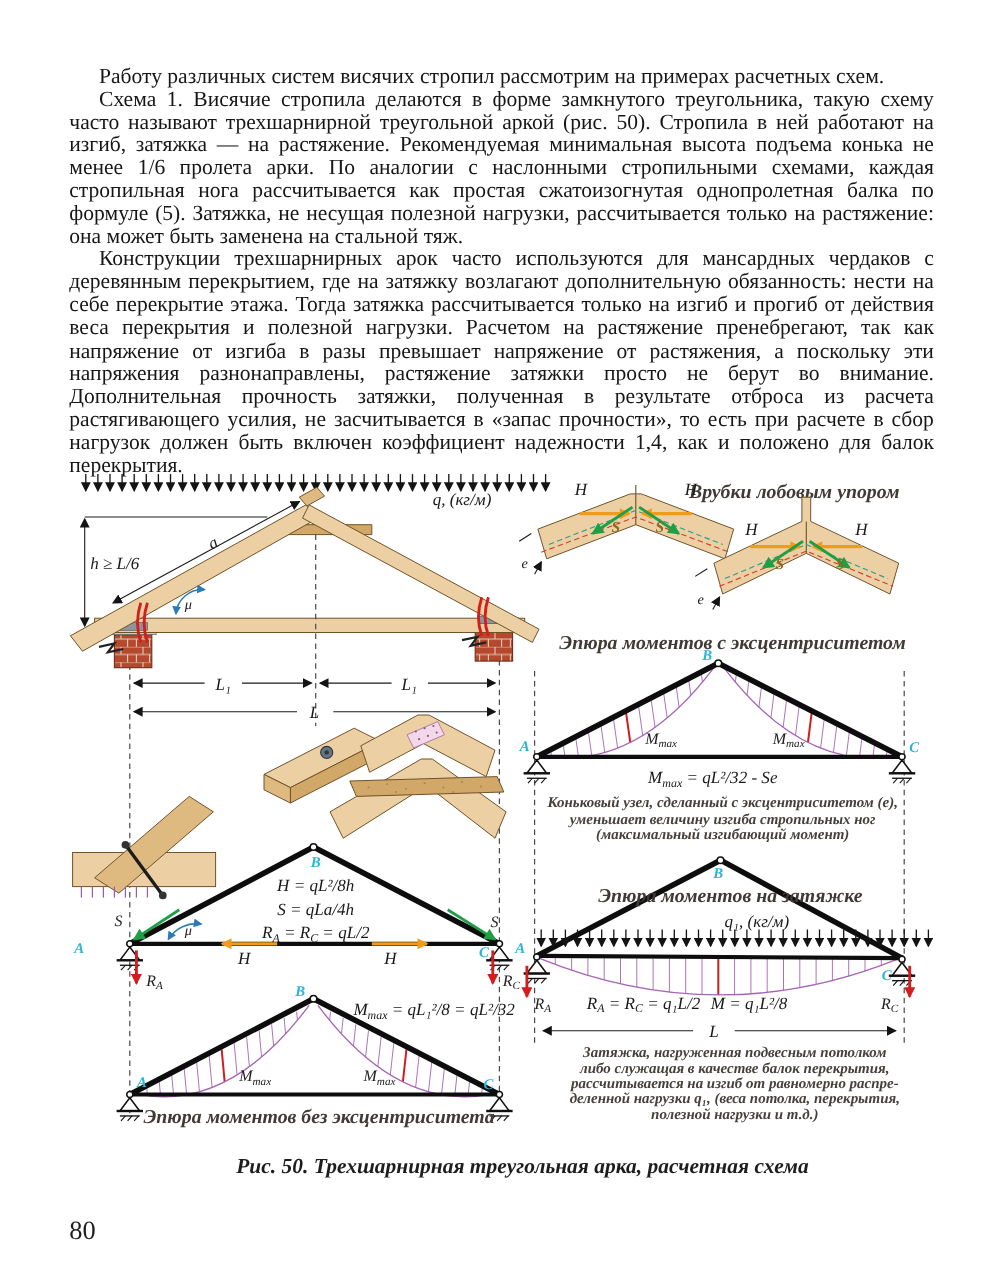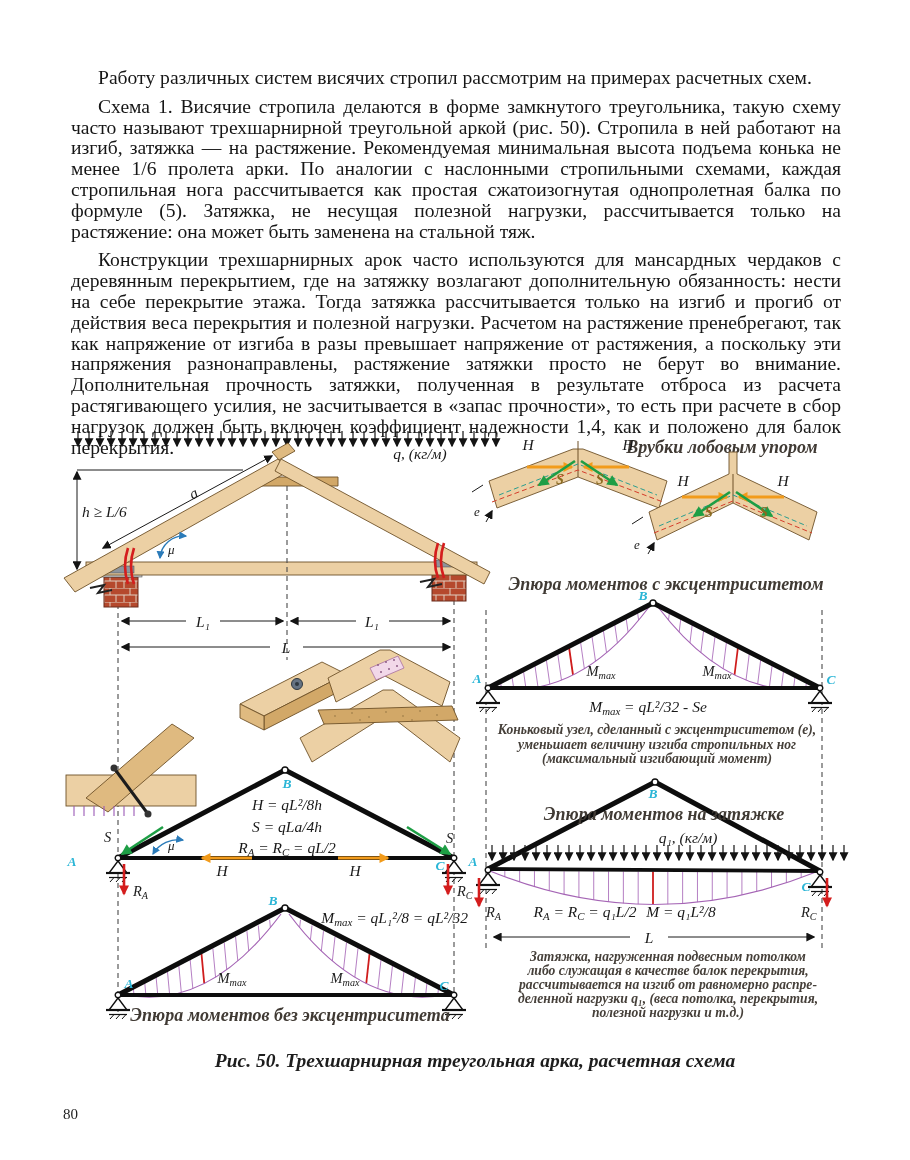--- a/index.html
+++ b/index.html
@@ -1,20 +1,20 @@
 <!DOCTYPE html>
 <html><head>
 <meta charset="utf-8">
 <style>
   html,body{margin:0;padding:0}
   body{width:910px;height:1160px;background:#ffffff;position:relative;overflow:hidden;
        font-family:"Liberation Serif","DejaVu Serif",serif;}
   .text-block{position:absolute;left:63px;top:60px;width:786px;text-align:justify;
               font-size:19.6px;line-height:20.8px;color:#161616;}
-  .text-block p{margin:8px;text-indent:27px;}
+  .text-block p{margin:0;text-indent:27px;}
   .ital{}
   #figwrap{position:absolute;left:0;top:420px;width:750px;height:650px;}
   svg text{font-family:"Liberation Serif","DejaVu Serif",serif;}
   .ttl{font-size:18px;font-weight:700;font-style:italic;fill:#403a34;}
   .cap{font-size:13.6px;font-weight:700;font-style:italic;fill:#46403a;}
   .frm{font-size:15.5px;font-style:italic;fill:#181818;}
   .lbl{font-size:15.5px;font-style:italic;fill:#181818;}
   .mm{font-size:14.5px;font-style:italic;fill:#202020;}
   .sml{font-size:13px;font-style:italic;fill:#181818;}
   .gold{font-size:14px;font-style:italic;font-weight:700;fill:#8a6a20;}
@@ -32,21 +32,21 @@
   .wood2{fill:#dfba80;stroke:#6e5128;stroke-width:0.9;}
   .wood3{fill:#d2a868;stroke:#6e5128;stroke-width:0.9;}
   .grn{stroke:#1e9e45;stroke-width:2.6;fill:none;}
   .org{stroke:#f29b1b;stroke-width:3;fill:none;}
   .redl{stroke:#d41d1d;stroke-width:2.6;fill:none;}
   .blu{stroke:#2b7bb9;stroke-width:1.4;fill:none;}
   .tealdash{stroke:#2a9d8f;stroke-width:1;stroke-dasharray:5 3;fill:none;}
   .reddash{stroke:#d43c2a;stroke-width:1;stroke-dasharray:5 3;fill:none;}
   .figcap{position:absolute;left:0;top:1050px;width:910px;text-align:center;
           font-size:19.5px;font-weight:700;font-style:italic;color:#1d1d1d;margin-left:20px;}
-  .pagenum{position:absolute;left:63px;top:1106px;font-size:15px;color:#1d1d1d;}
+  .pagenum{position:absolute;left:63px;top:1106px;font-size:24px;color:#1d1d1d;}
 </style>
 </head>
 <body>
 
 <div class="text-block">
   <p><span>Работу различных систем висячих стропил рассмотрим на примерах расчетных схем.</span></p>
   <p><span class="ital">Схема 1.</span><span> Висячие стропила делаются в форме замкнутого треугольника, такую схему часто называют трехшарнирной треугольной аркой (рис. 50). Стропила в ней работают на изгиб, затяжка — на растяжение. Рекомендуемая минимальная высота подъема конька не менее 1/6 пролета арки. По аналогии с наслонными стропильными схемами, каждая стропильная нога рассчитывается как простая сжатоизогнутая однопролетная балка по формуле (5). Затяжка, не несущая полезной нагрузки, рассчитывается только на растяжение: она может быть заменена на стальной тяж.</span></p>
   <p><span>Конструкции трехшарнирных арок часто используются для мансардных чердаков с деревянным перекрытием, где на затяжку возлагают дополнительную обязанность: нести на себе перекрытие этажа. Тогда затяжка рассчитывается только на изгиб и прогиб от действия веса перекрытия и полезной нагрузки. Расчетом на растяжение пренебрегают, так как напряжение от изгиба в разы превышает напряжение от растяжения, а поскольку эти напряжения разнонаправлены, растяжение затяжки просто не берут во внимание. Дополнительная прочность затяжки, полученная в результате отброса из расчета растягивающего усилия, не засчитывается в «запас прочности», то есть при расчете в сбор нагрузок должен быть включен коэффициент надежности 1,4, как и положено для балок перекрытия.</span></p>
 </div>
 

